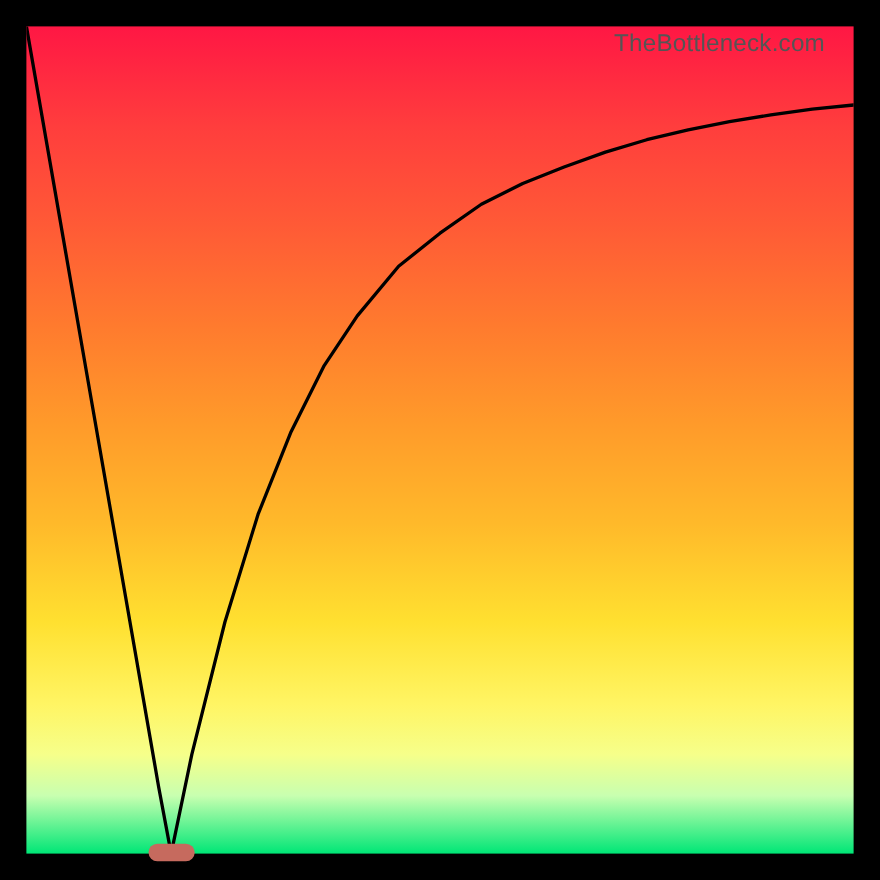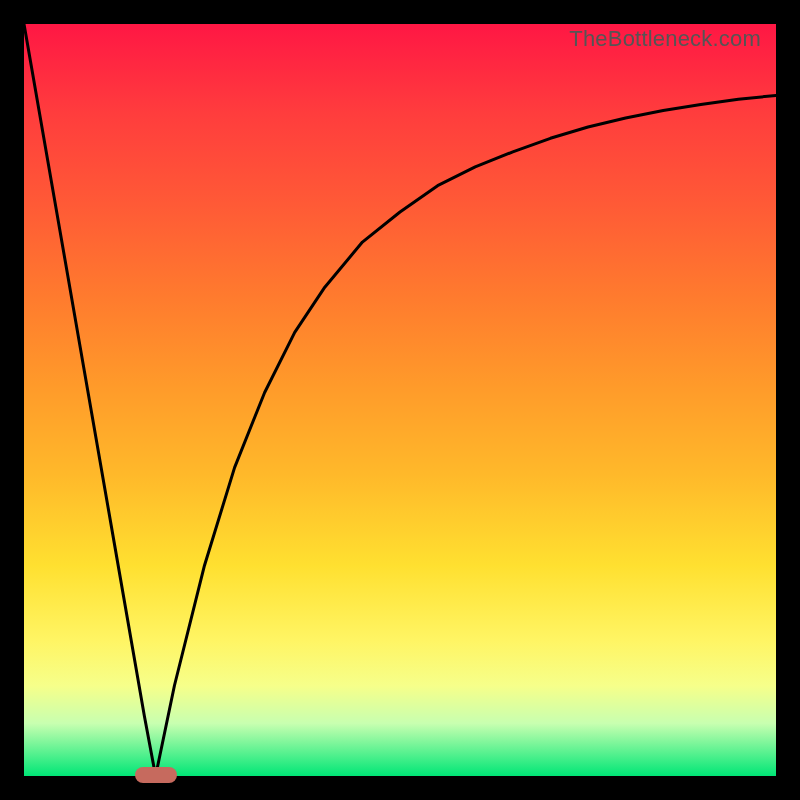--- a/index.html
+++ b/index.html
@@ -25,21 +25,21 @@
       #ffb92a 60%,
       #ffe030 72%,
       #fff564 82%,
       #f6ff8a 88%,
       #c8ffb0 93%,
       #00e676 100%);
   }
   .watermark {
     position: absolute;
     top: 2px;
-    right: 15px;
+    right: 26px;
     font-family: Arial, Helvetica, sans-serif;
     font-size: 22px;
     color: #555;
     letter-spacing: 0.2px;
     user-select: none;
   }
   svg.curve {
     position: absolute;
     left: 0;
     top: 0;

